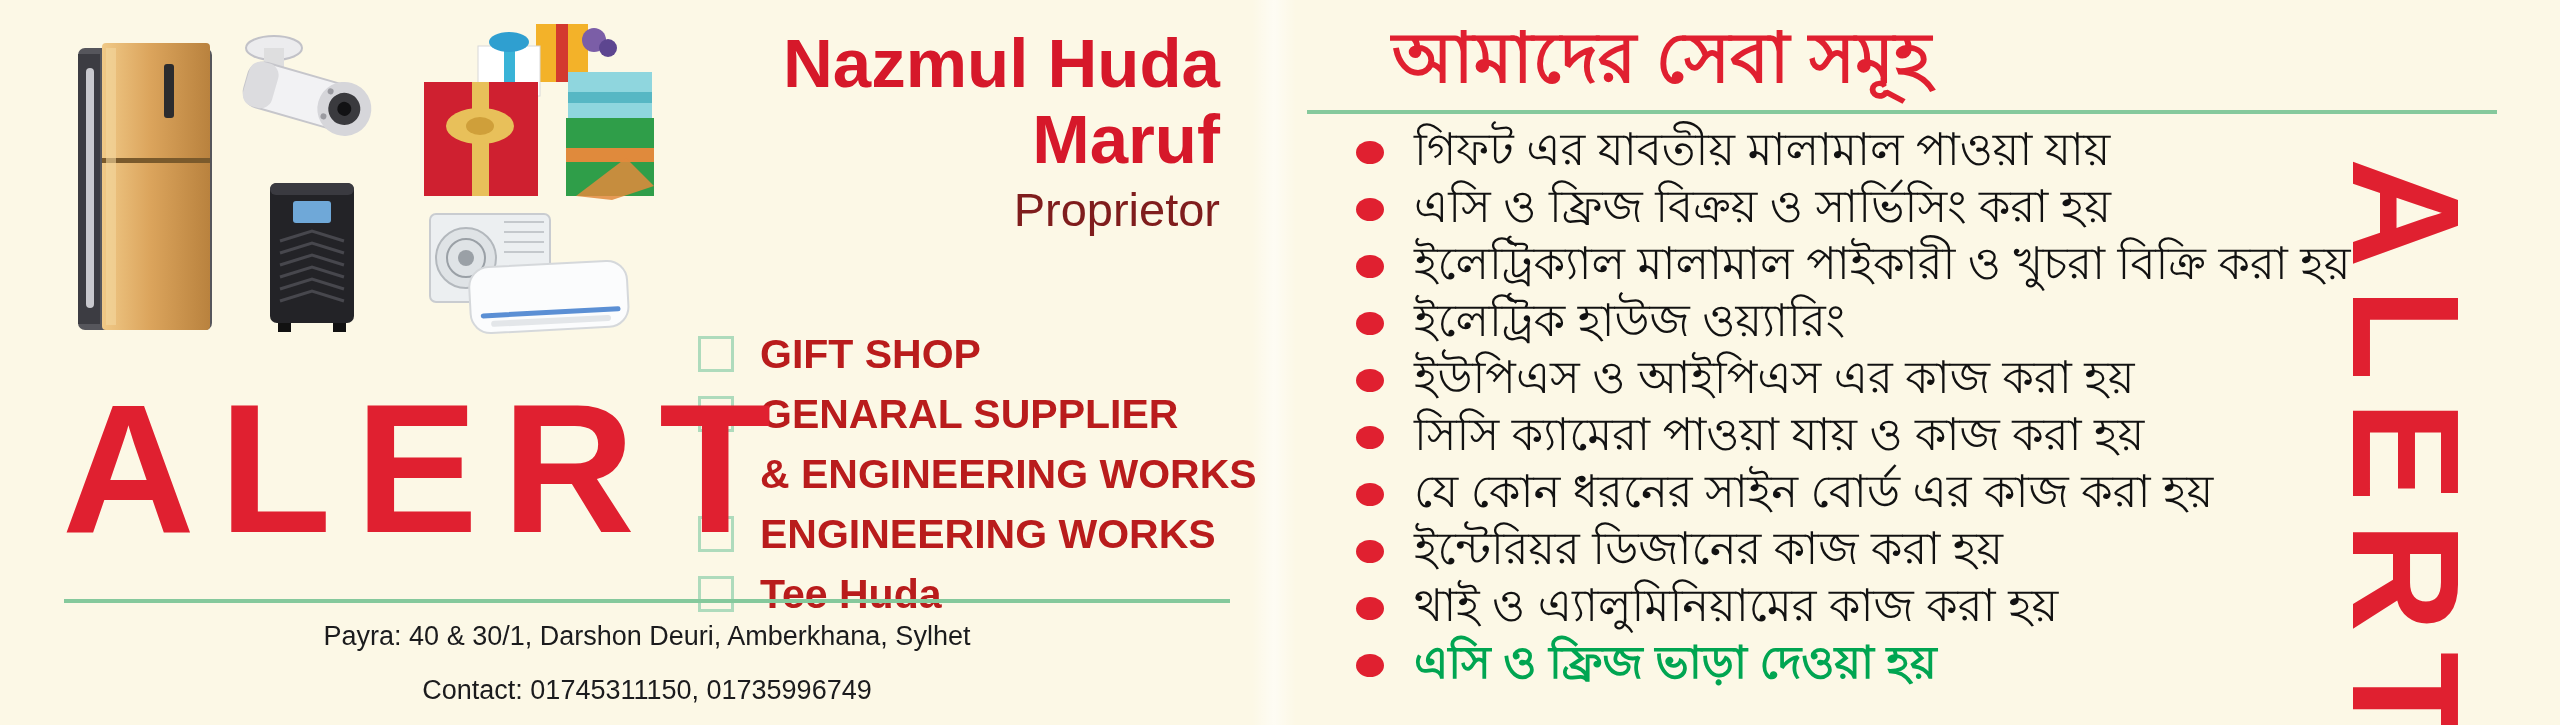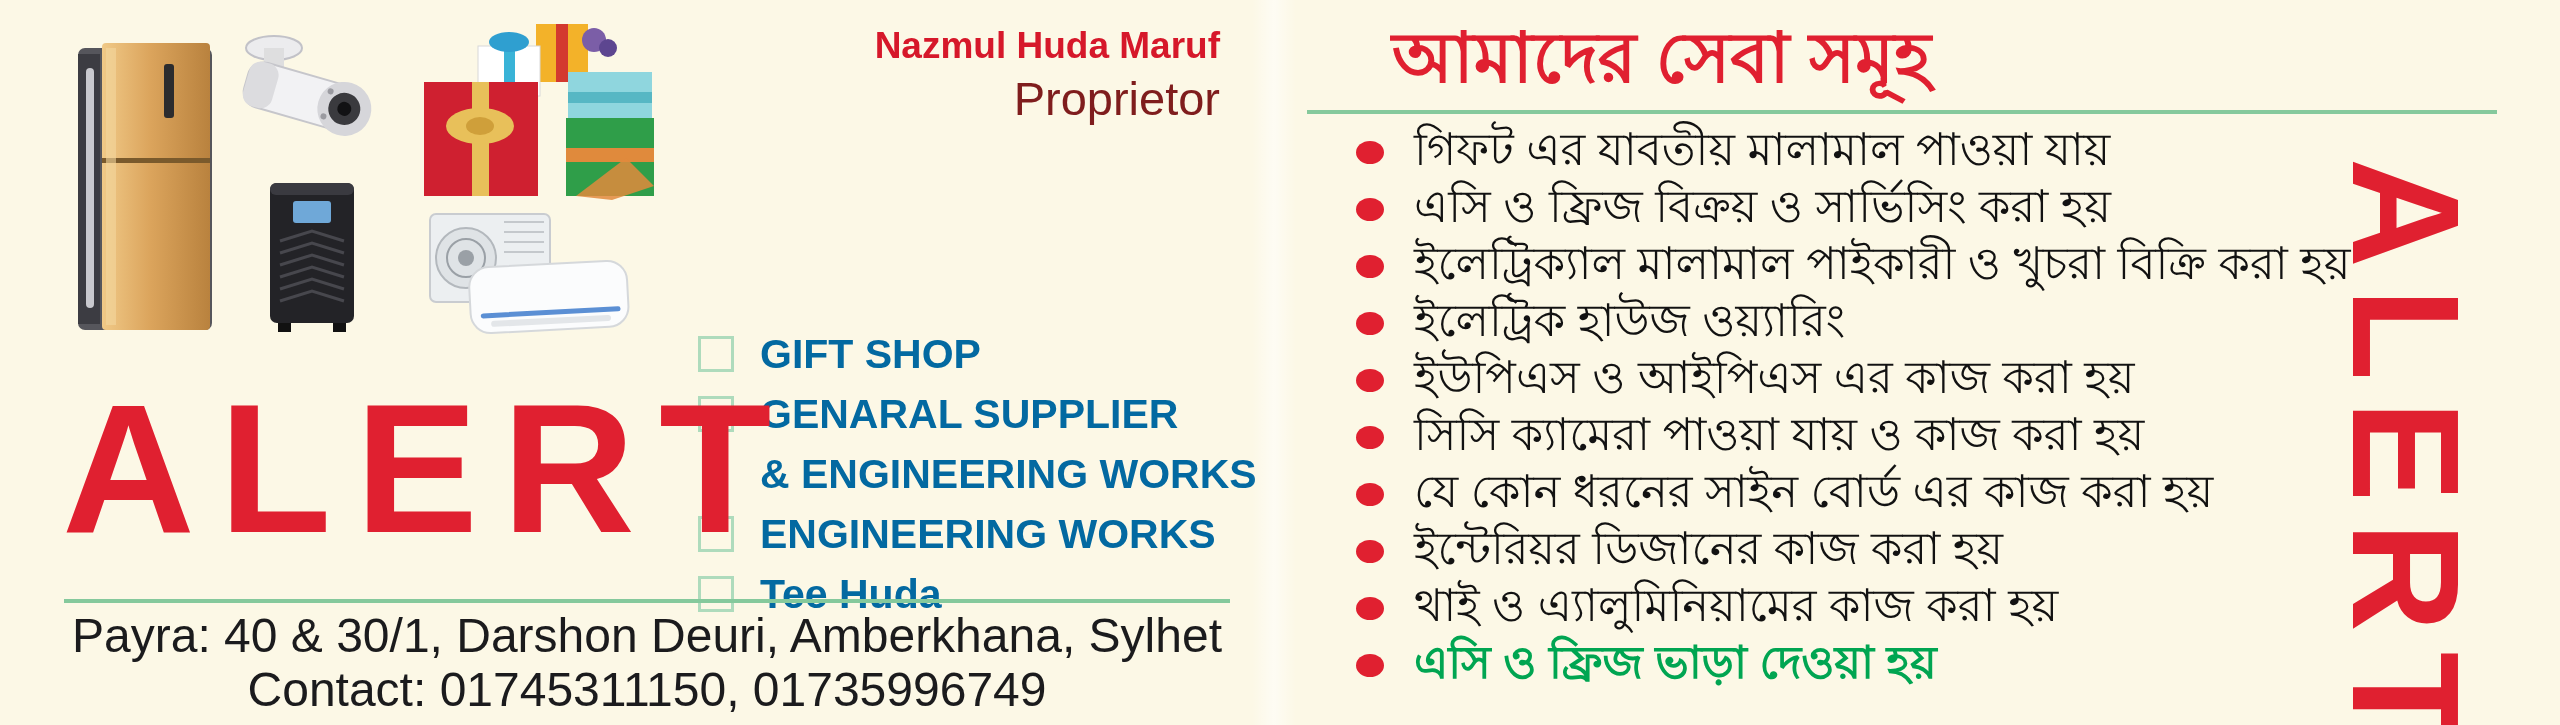--- a/index.html
+++ b/index.html
@@ -16,51 +16,51 @@
   .fridge{left:76px;top:38px;width:138px;height:298px;}
   .cctv{left:230px;top:34px;width:162px;height:120px;}
   .gifts{left:416px;top:18px;width:250px;height:184px;}
   .ups{left:266px;top:183px;width:92px;height:150px;}
   .ac{left:428px;top:204px;width:202px;height:154px;}
 
   .proprietor-block{
     position:absolute;left:600px;top:26px;width:620px;text-align:right;
   }
   .proprietor-name{
-    font-size:37px;font-weight:700;color:var(--name-red,#d6182a);
+    font-size:69px;font-weight:700;color:var(--name-red,#d6182a);
     letter-spacing:0px;line-height:1.1;
   }
   .proprietor-title{
     font-size:47px;font-weight:400;color:#7f1d1d;margin-top:6px;line-height:1.1;
   }
 
   .services{position:absolute;left:698px;top:324px;}
   .svc-row{display:flex;align-items:center;height:60px;}
   .svc-box{
     width:36px;height:36px;box-sizing:border-box;
     border:3px solid var(--checkbox-green,#aedbbc);
     background:transparent;margin-right:26px;flex:none;
   }
-  .svc-label{font-size:41px;font-weight:700;color:#0369a1;white-space:nowrap;}
+  .svc-label{font-size:41px;font-weight:700;color:#b91c1c;white-space:nowrap;}
 
   .brand-left{
     position:absolute;left:62px;top:376px;
     font-size:184px;font-weight:800;line-height:1;
     color:var(--brand-red,#e02030);
     letter-spacing:24px;white-space:nowrap;
   }
 
   .divider{position:absolute;height:4px;background:var(--divider-green,#85c99c);}
   .divider-left{left:64px;top:599px;width:1166px;}
   .divider-right{left:1307px;top:110px;width:1190px;}
 
   .address-block{
     position:absolute;left:64px;top:609px;width:1166px;text-align:center;
   }
-  .address-line{font-size:48px;line-height:54px;color:#1b1b1d;white-space:nowrap;}
+  .address-line{font-size:27px;line-height:54px;color:#1b1b1d;white-space:nowrap;}
 
   .fold{
     position:absolute;left:1252px;top:0;width:44px;height:725px;
     background:linear-gradient(90deg,rgba(255,255,255,0) 0%,rgba(255,255,255,.55) 50%,rgba(255,255,255,0) 100%);
   }
 
   
   .services-heading{
     position:absolute;left:1368px;top:4px;
     font-size:70px;font-weight:700;color:var(--brand-red,#e02030);

